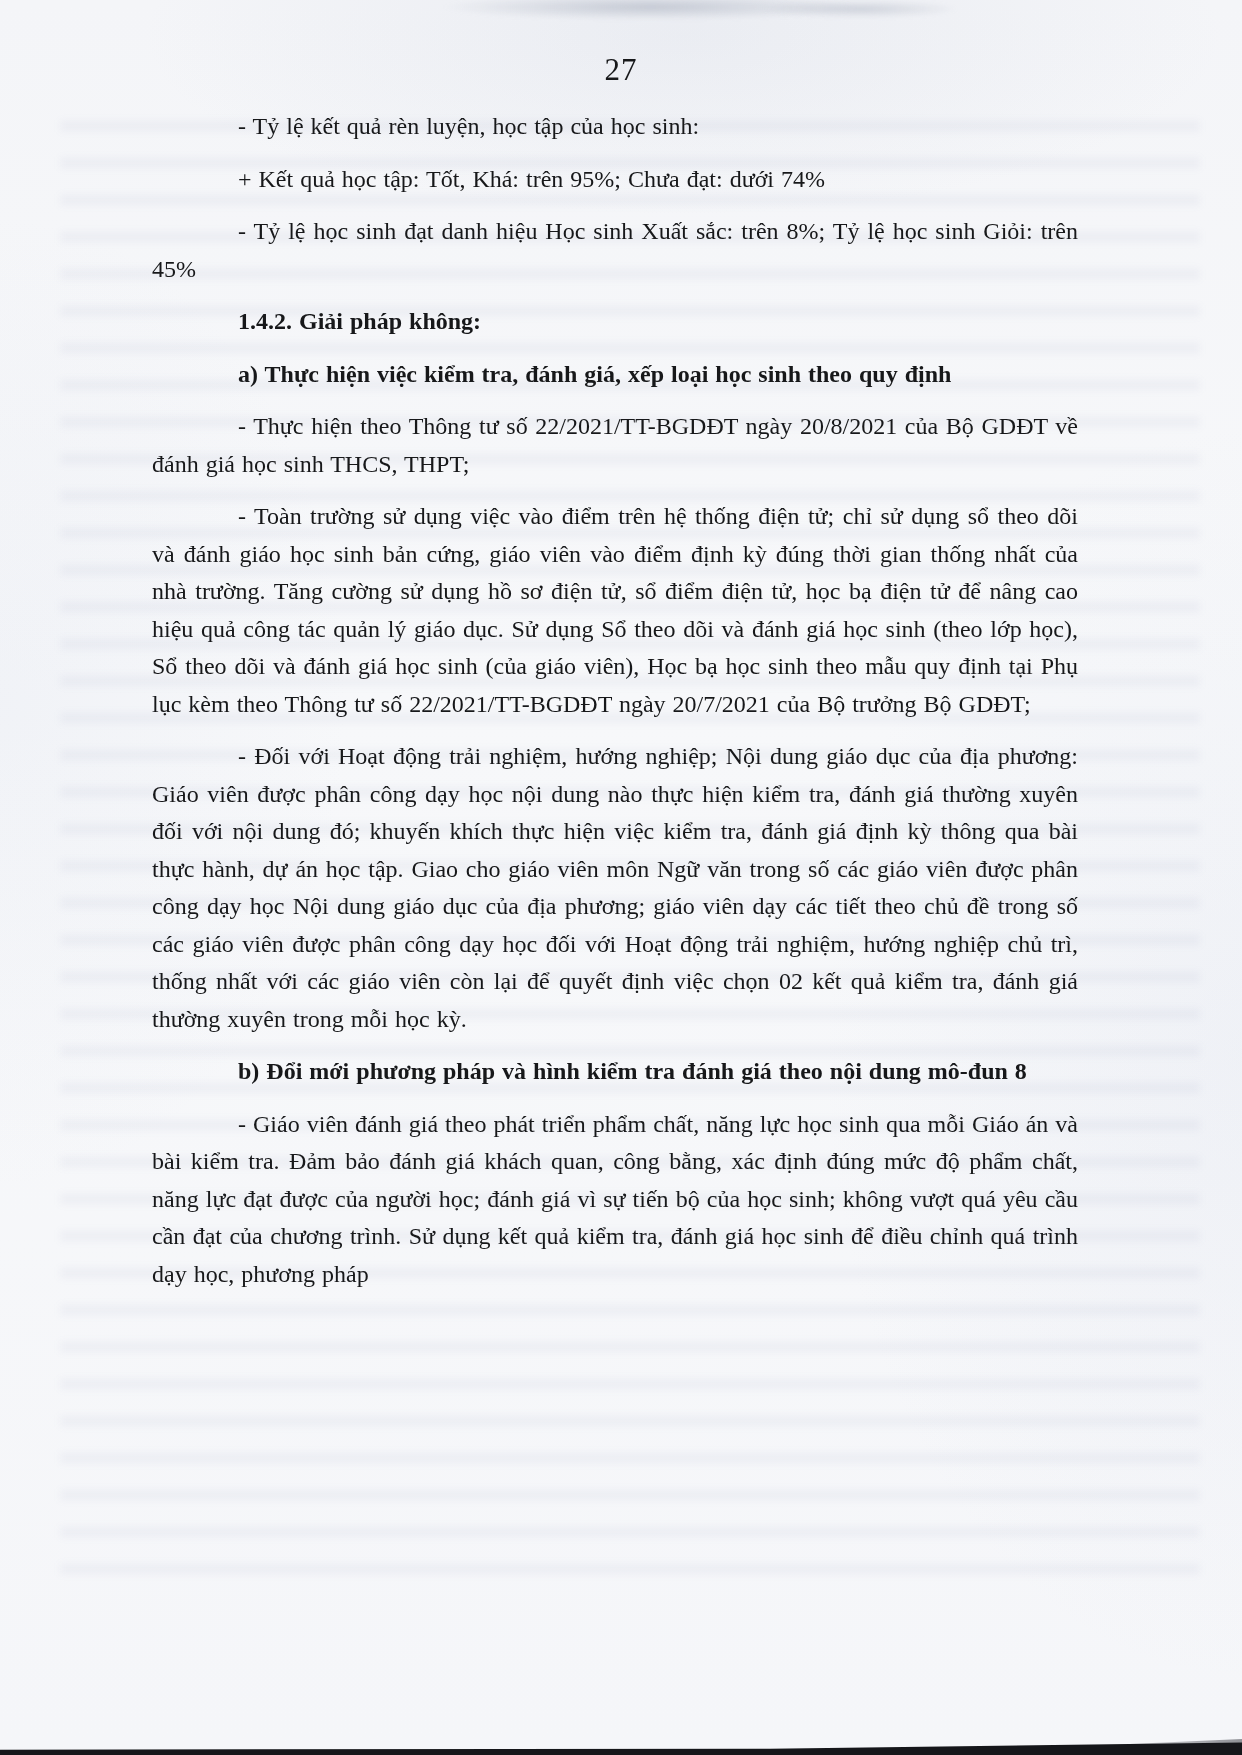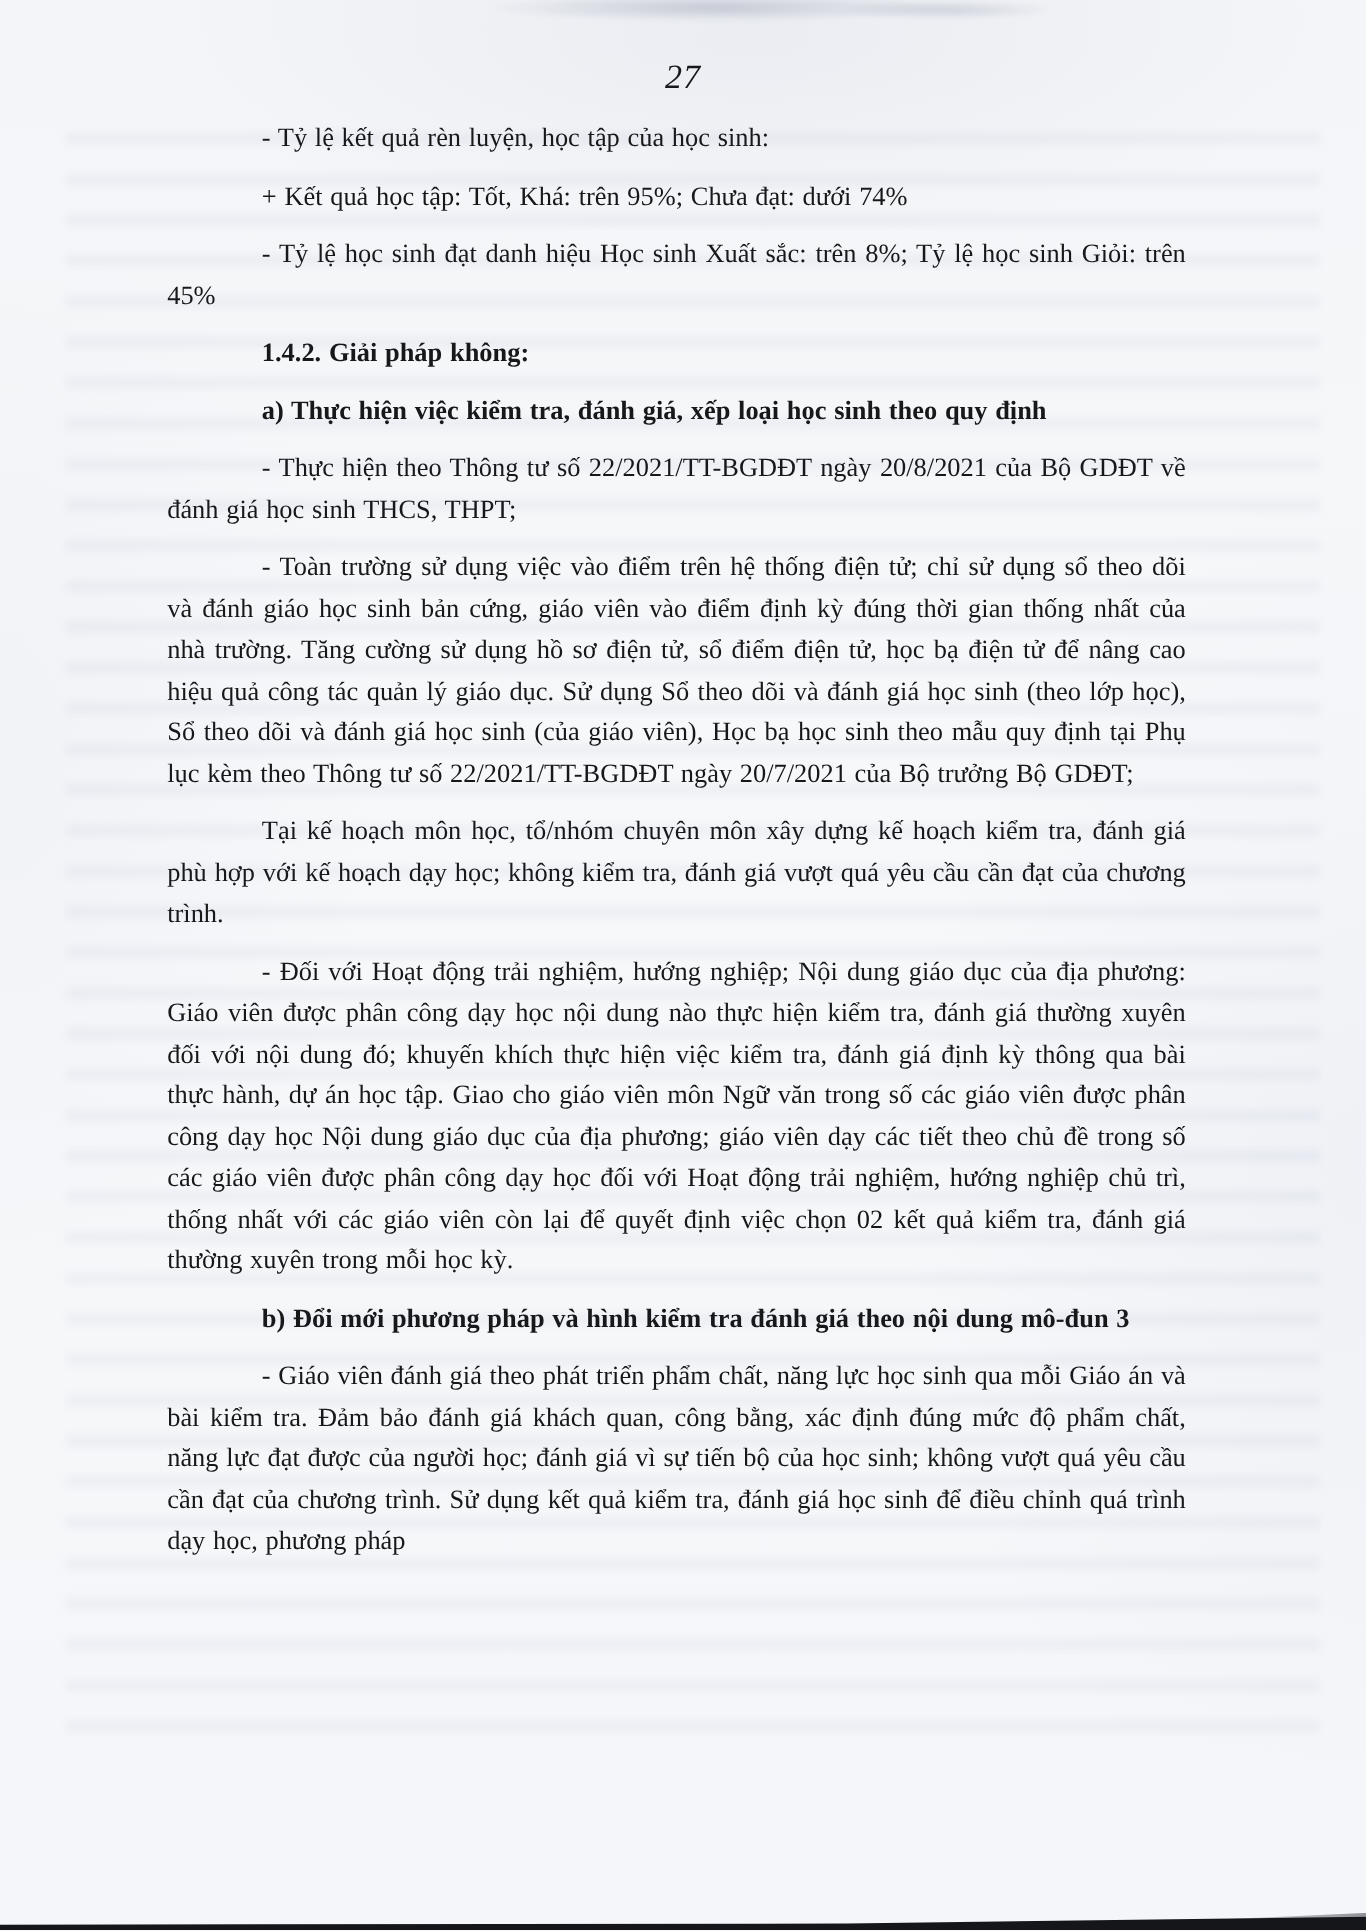--- a/index.html
+++ b/index.html
@@ -56,21 +56,20 @@
     filter: blur(2px);
   }
   .page-number {
     position: absolute;
     top: 52px;
     left: 0;
     width: 100%;
     text-align: center;
     font-size: 31px;
     letter-spacing: 1px;
-    font-style: italic;
   }
   .content {
     position: absolute;
     left: 152px;
     top: 108px;
     width: 926px;
   }
   .content p {
     margin: 0 0 15px 0;
     font-size: 24px;
@@ -113,21 +112,20 @@
 
   <div class="content">
 
   <p class="body">- Tỷ lệ kết quả rèn luyện, học tập của học sinh:</p>
       <p class="body">+ Kết quả học tập: Tốt, Khá: trên 95%; Chưa đạt: dưới 74%</p>
       <p class="body">- Tỷ lệ học sinh đạt danh hiệu Học sinh Xuất sắc: trên 8%; Tỷ lệ học sinh Giỏi: trên 45%</p>
       <p class="heading">1.4.2. Giải pháp không:</p>
       <p class="heading">a) Thực hiện việc kiểm tra, đánh giá, xếp loại học sinh theo quy định</p>
       <p class="body">- Thực hiện theo Thông tư số 22/2021/TT-BGDĐT ngày 20/8/2021 của Bộ GDĐT về đánh giá học sinh THCS, THPT;</p>
       <p class="body">- Toàn trường sử dụng việc vào điểm trên hệ thống điện tử; chỉ sử dụng sổ theo dõi và đánh giáo học sinh bản cứng, giáo viên vào điểm định kỳ đúng thời gian thống nhất của nhà trường. Tăng cường sử dụng hồ sơ điện tử, sổ điểm điện tử, học bạ điện tử để nâng cao hiệu quả công tác quản lý giáo dục. Sử dụng Sổ theo dõi và đánh giá học sinh (theo lớp học), Sổ theo dõi và đánh giá học sinh (của giáo viên), Học bạ học sinh theo mẫu quy định tại Phụ lục kèm theo Thông tư số 22/2021/TT-BGDĐT ngày 20/7/2021 của Bộ trưởng Bộ GDĐT;</p>
-      <p class="body">Tại kế hoạch môn học, tổ/nhóm chuyên môn xây dựng kế hoạch kiểm tra, đánh giá phù hợp với kế hoạch dạy học; không kiểm tra, đánh giá vượt quá yêu cầu cần đạt của chương trình.</p>
       <p class="body">- Đối với Hoạt động trải nghiệm, hướng nghiệp; Nội dung giáo dục của địa phương: Giáo viên được phân công dạy học nội dung nào thực hiện kiểm tra, đánh giá thường xuyên đối với nội dung đó; khuyến khích thực hiện việc kiểm tra, đánh giá định kỳ thông qua bài thực hành, dự án học tập. Giao cho giáo viên môn Ngữ văn trong số các giáo viên được phân công dạy học Nội dung giáo dục của địa phương; giáo viên dạy các tiết theo chủ đề trong số các giáo viên được phân công dạy học đối với Hoạt động trải nghiệm, hướng nghiệp chủ trì, thống nhất với các giáo viên còn lại để quyết định việc chọn 02 kết quả kiểm tra, đánh giá thường xuyên trong mỗi học kỳ.</p>
-      <p class="heading">b) Đổi mới phương pháp và hình kiểm tra đánh giá theo nội dung mô-đun 3</p>
+      <p class="heading">b) Đổi mới phương pháp và hình kiểm tra đánh giá theo nội dung mô-đun 8</p>
       <p class="body">- Giáo viên đánh giá theo phát triển phẩm chất, năng lực học sinh qua mỗi Giáo án và bài kiểm tra. Đảm bảo đánh giá khách quan, công bằng, xác định đúng mức độ phẩm chất, năng lực đạt được của người học; đánh giá vì sự tiến bộ của học sinh; không vượt quá yêu cầu cần đạt của chương trình. Sử dụng kết quả kiểm tra, đánh giá học sinh để điều chỉnh quá trình dạy học, phương pháp</p>
     </div>
 
   <div class="scan-edge-corner"></div>
   <div class="scan-edge-bottom"></div>
 </div>
 
 </body></html>

